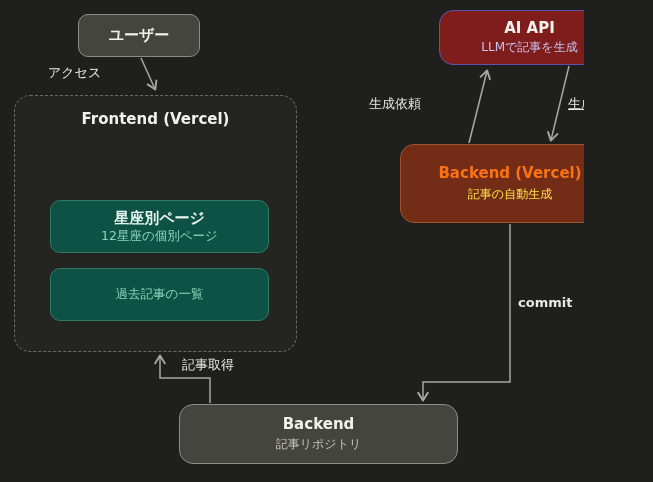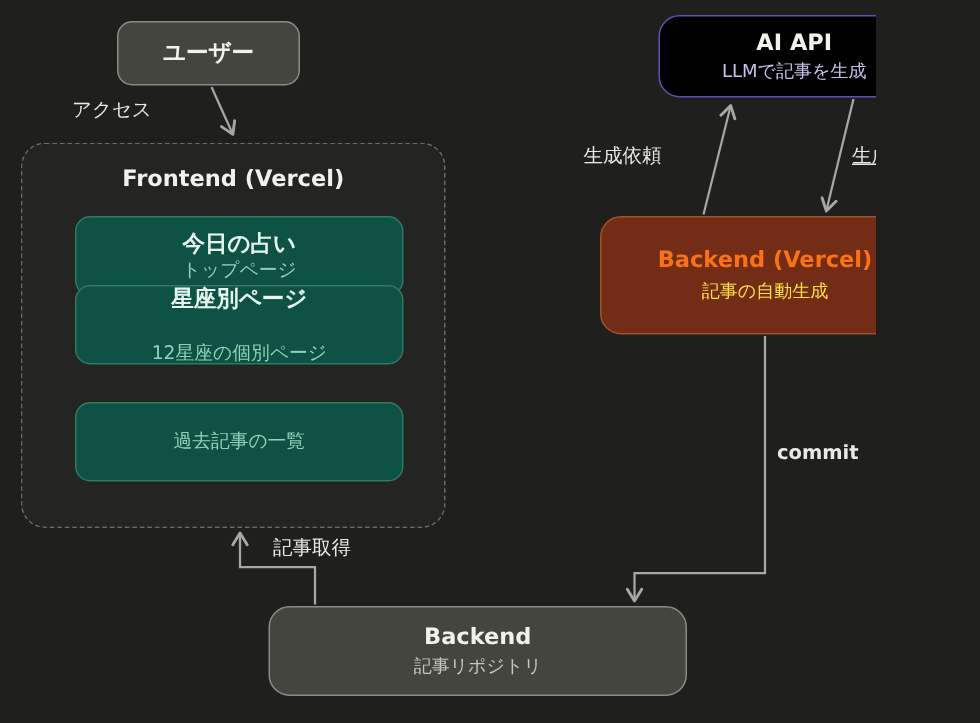--- a/index.html
+++ b/index.html
@@ -30,35 +30,35 @@
     font-weight:bold;font-size:15px;color:#f2f2ec;
   }
   .page{
     position:absolute;left:35px;width:219px;height:53px;border-radius:10px;
     background:#0d5244;border:1.5px solid #2e7a62;
     display:flex;flex-direction:column;align-items:center;justify-content:center;gap:2px;
     box-sizing:border-box;text-align:center;
   }
   .page .node-title{font-size:15px;color:#e6f4ee;}
   .page .node-sub{color:#8fd3b8;font-size:12.5px;}
-  .page1{top:48px;} .page2{top:94px;justify-content:space-between;} .page3{top:172px;}
+  .page1{top:48px;} .page2{top:104px;} .page3{top:172px;}
   
-  .aiapi{left:439px;top:10px;width:181px;height:55px;background:#000000;border:1.5px solid #5c53b0;border-radius:14px;}
+  .aiapi{left:439px;top:10px;width:181px;height:55px;background:#7f1d1d;border:1.5px solid #5c53b0;border-radius:14px;}
   .aiapi .node-sub{color:#c7c2ea;}
   
   .backend{left:400px;top:144px;width:220px;height:79px;background:#732c15;border:1.5px solid #a0522d;border-radius:14px;gap:6px;}
   .backend .node-title{color:#f97316;}
   .backend .node-sub{color:#fde047;}
   
   .user{left:78px;top:14px;width:122px;height:43px;border-radius:10px;}
   .github{left:179px;top:404px;width:279px;height:60px;border-radius:14px;gap:4px;}
   
   .edge-label{position:absolute;font-size:13px;color:#e9e9e3;white-space:nowrap;}
   .lbl-access{left:48px;top:64px;}
-  .lbl-genreq{left:389px;top:95px;}
+  .lbl-genreq{left:369px;top:95px;}
   .lbl-genres{left:568px;top:95px;text-decoration:underline;}
   .lbl-commit{left:518px;top:295px;font-weight:600;}
   .lbl-fetch{left:182px;top:356px;}
   
   .connectors{position:absolute;left:0;top:0;width:653px;height:482px;pointer-events:none;}
 </style>
 </head>
 <body>
 
 <div class="stage">
@@ -78,24 +78,20 @@
     </g>
   </svg>
 
   <div class="node neutral user">
     <div class="node-title">ユーザー</div>
   </div>
 
   <div class="frontend">
     <div class="frontend-title">Frontend (Vercel)</div>
 
-    <div class="page page1">
-      <div class="node-title">今日の占い</div>
-      <div class="node-sub">トップページ</div>
-    </div>
 
     <div class="page page2">
       <div class="node-title">星座別ページ</div>
       <div class="node-sub">12星座の個別ページ</div>
     </div>
 
     <div class="page page3">
       <div class="node-sub">過去記事の一覧</div>
     </div>
   </div>

